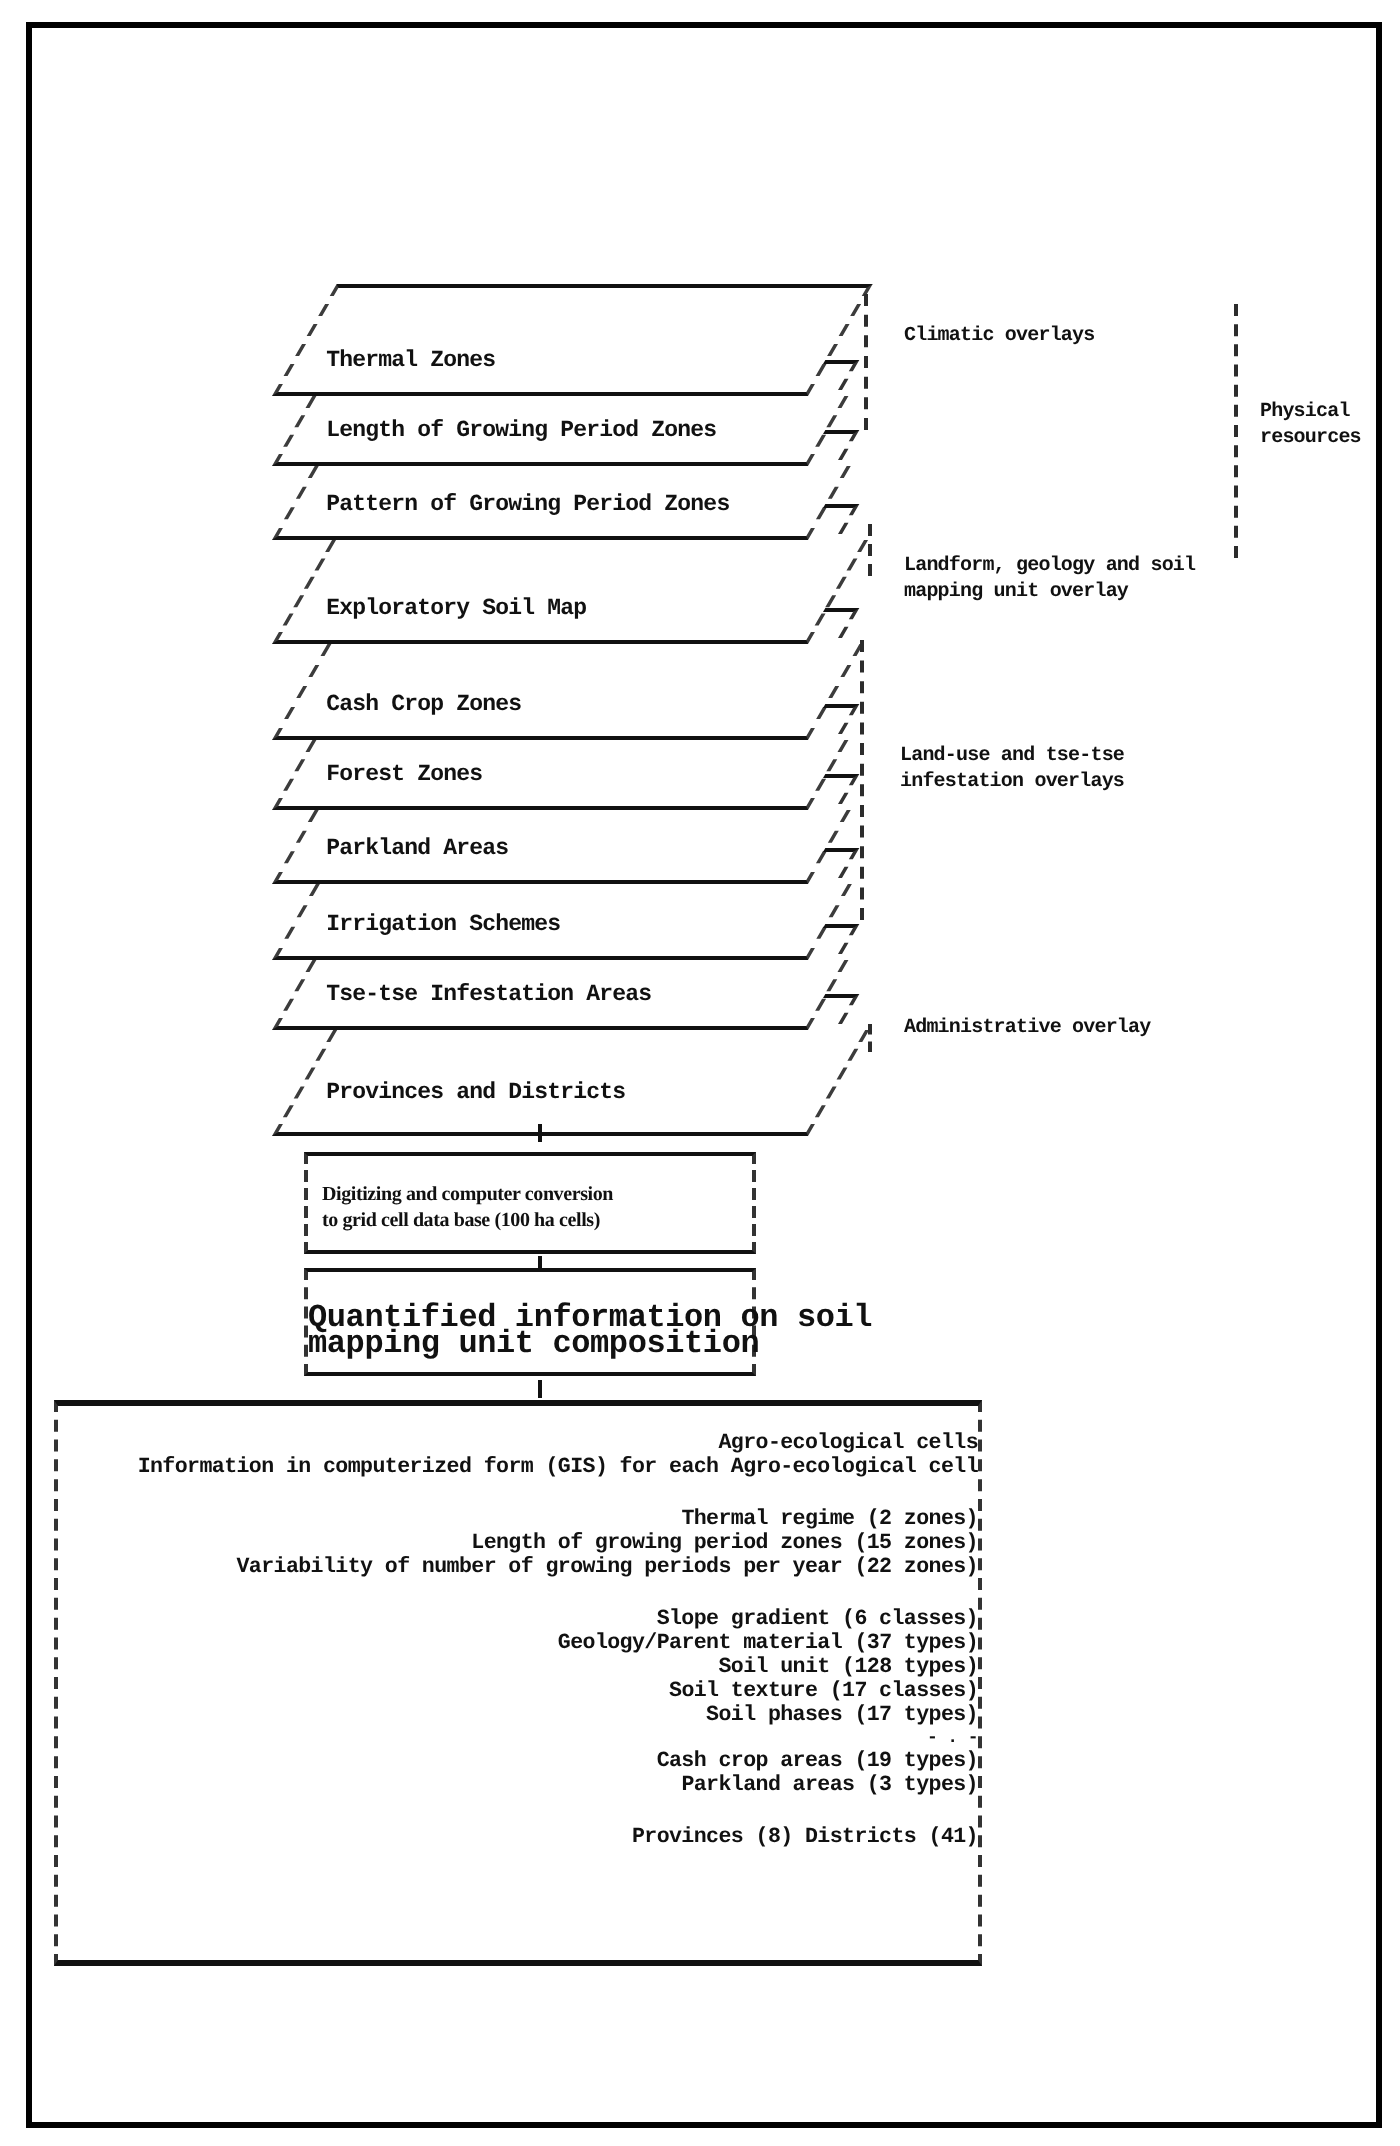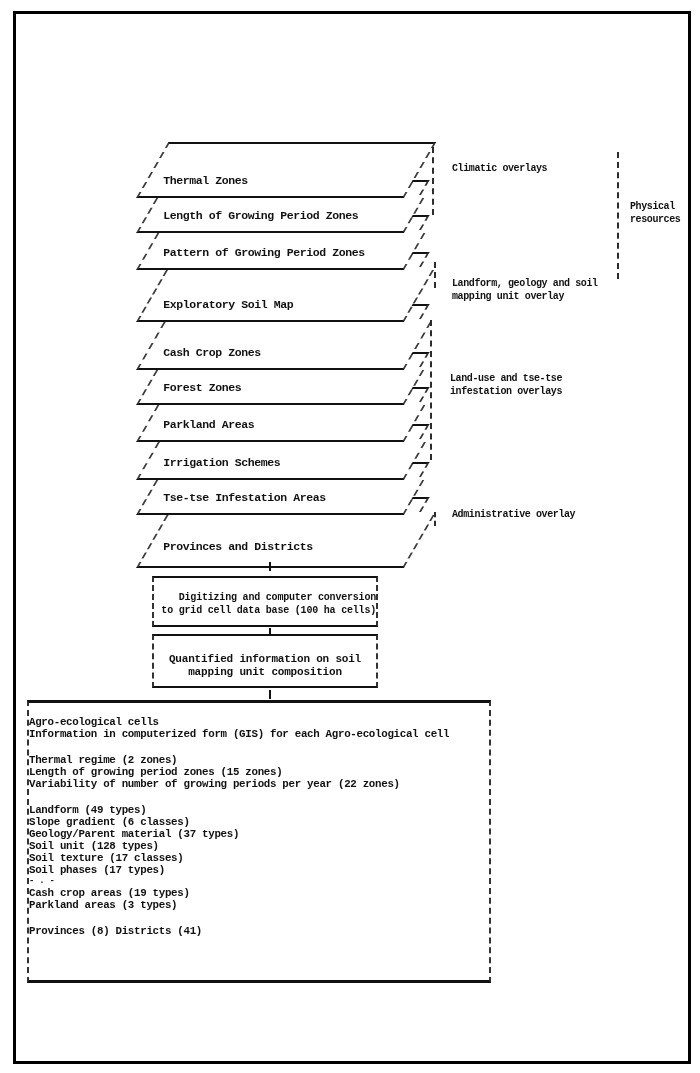--- a/index.html
+++ b/index.html
@@ -42,29 +42,29 @@
   
   .tick { position:absolute; left:269px; width:0; border-left:2px solid #111; }
   
   .pbox {
     position:absolute; left:152px; width:226px; box-sizing:border-box;
     border-top:2px solid #111; border-bottom:2px solid #111;
     border-left:2px dashed #333; border-right:2px dashed #333;
     font-weight:bold; font-size:10px; letter-spacing:-0.2px; line-height:12.5px;
   }
   .pbox .ln { white-space:nowrap; }
-  #process-box-1 { top:576px; height:51px; padding:14px 0 0 7px; text-align:right; }
-  #process-box-2 { top:634px; height:54px; padding:17px 0 0 0; text-align:center; font-size:11px; }
+  #process-box-1 { top:576px; height:51px; padding:14px 0 0 7px; text-align:left;font-family:Liberation Serif, serif; }
+  #process-box-2 { top:634px; height:54px; padding:17px 0 0 0; text-align:center; font-size:16px; }
   
   .bigbox {
     position:absolute; left:27px; top:700px; width:464px; height:283px;
     box-sizing:border-box;
     border-top:3px solid #111; border-bottom:3px solid #111;
     border-left:2px dashed #333; border-right:2px dashed #333;
-    text-align:left; font-weight:bold; font-size:10.8px;
+    text-align:right; font-weight:bold; font-size:10.8px;
     letter-spacing:-0.3px; line-height:12px; padding-top:13px;
   }
   .bb-group { margin:0 0 14px 0; }
   .bb-line { white-space:nowrap; }
   .bb-divider { line-height:11px; font-size:9px; }
 </style>
 </head>
 <body>
 
 <div class="page">
@@ -152,21 +152,20 @@
     <div class="bb-group">
       <div class="bb-line">Agro-ecological cells</div>
       <div class="bb-line">Information in computerized form (GIS) for each Agro-ecological cell</div>
     </div>
     <div class="bb-group">
       <div class="bb-line">Thermal regime (2 zones)</div>
       <div class="bb-line">Length of growing period zones (15 zones)</div>
       <div class="bb-line">Variability of number of growing periods per year (22 zones)</div>
     </div>
     <div>
-      <div class="bb-line">Landform (49 types)</div>
       <div class="bb-line">Slope gradient (6 classes)</div>
       <div class="bb-line">Geology/Parent material (37 types)</div>
       <div class="bb-line">Soil unit  (128 types)</div>
       <div class="bb-line">Soil texture (17 classes)</div>
       <div class="bb-line">Soil phases (17 types)</div>
     </div>
     <div class="bb-divider">- . -</div>
     <div class="bb-group">
       <div class="bb-line">Cash crop areas (19 types)</div>
       <div class="bb-line">Parkland areas (3 types)</div>

